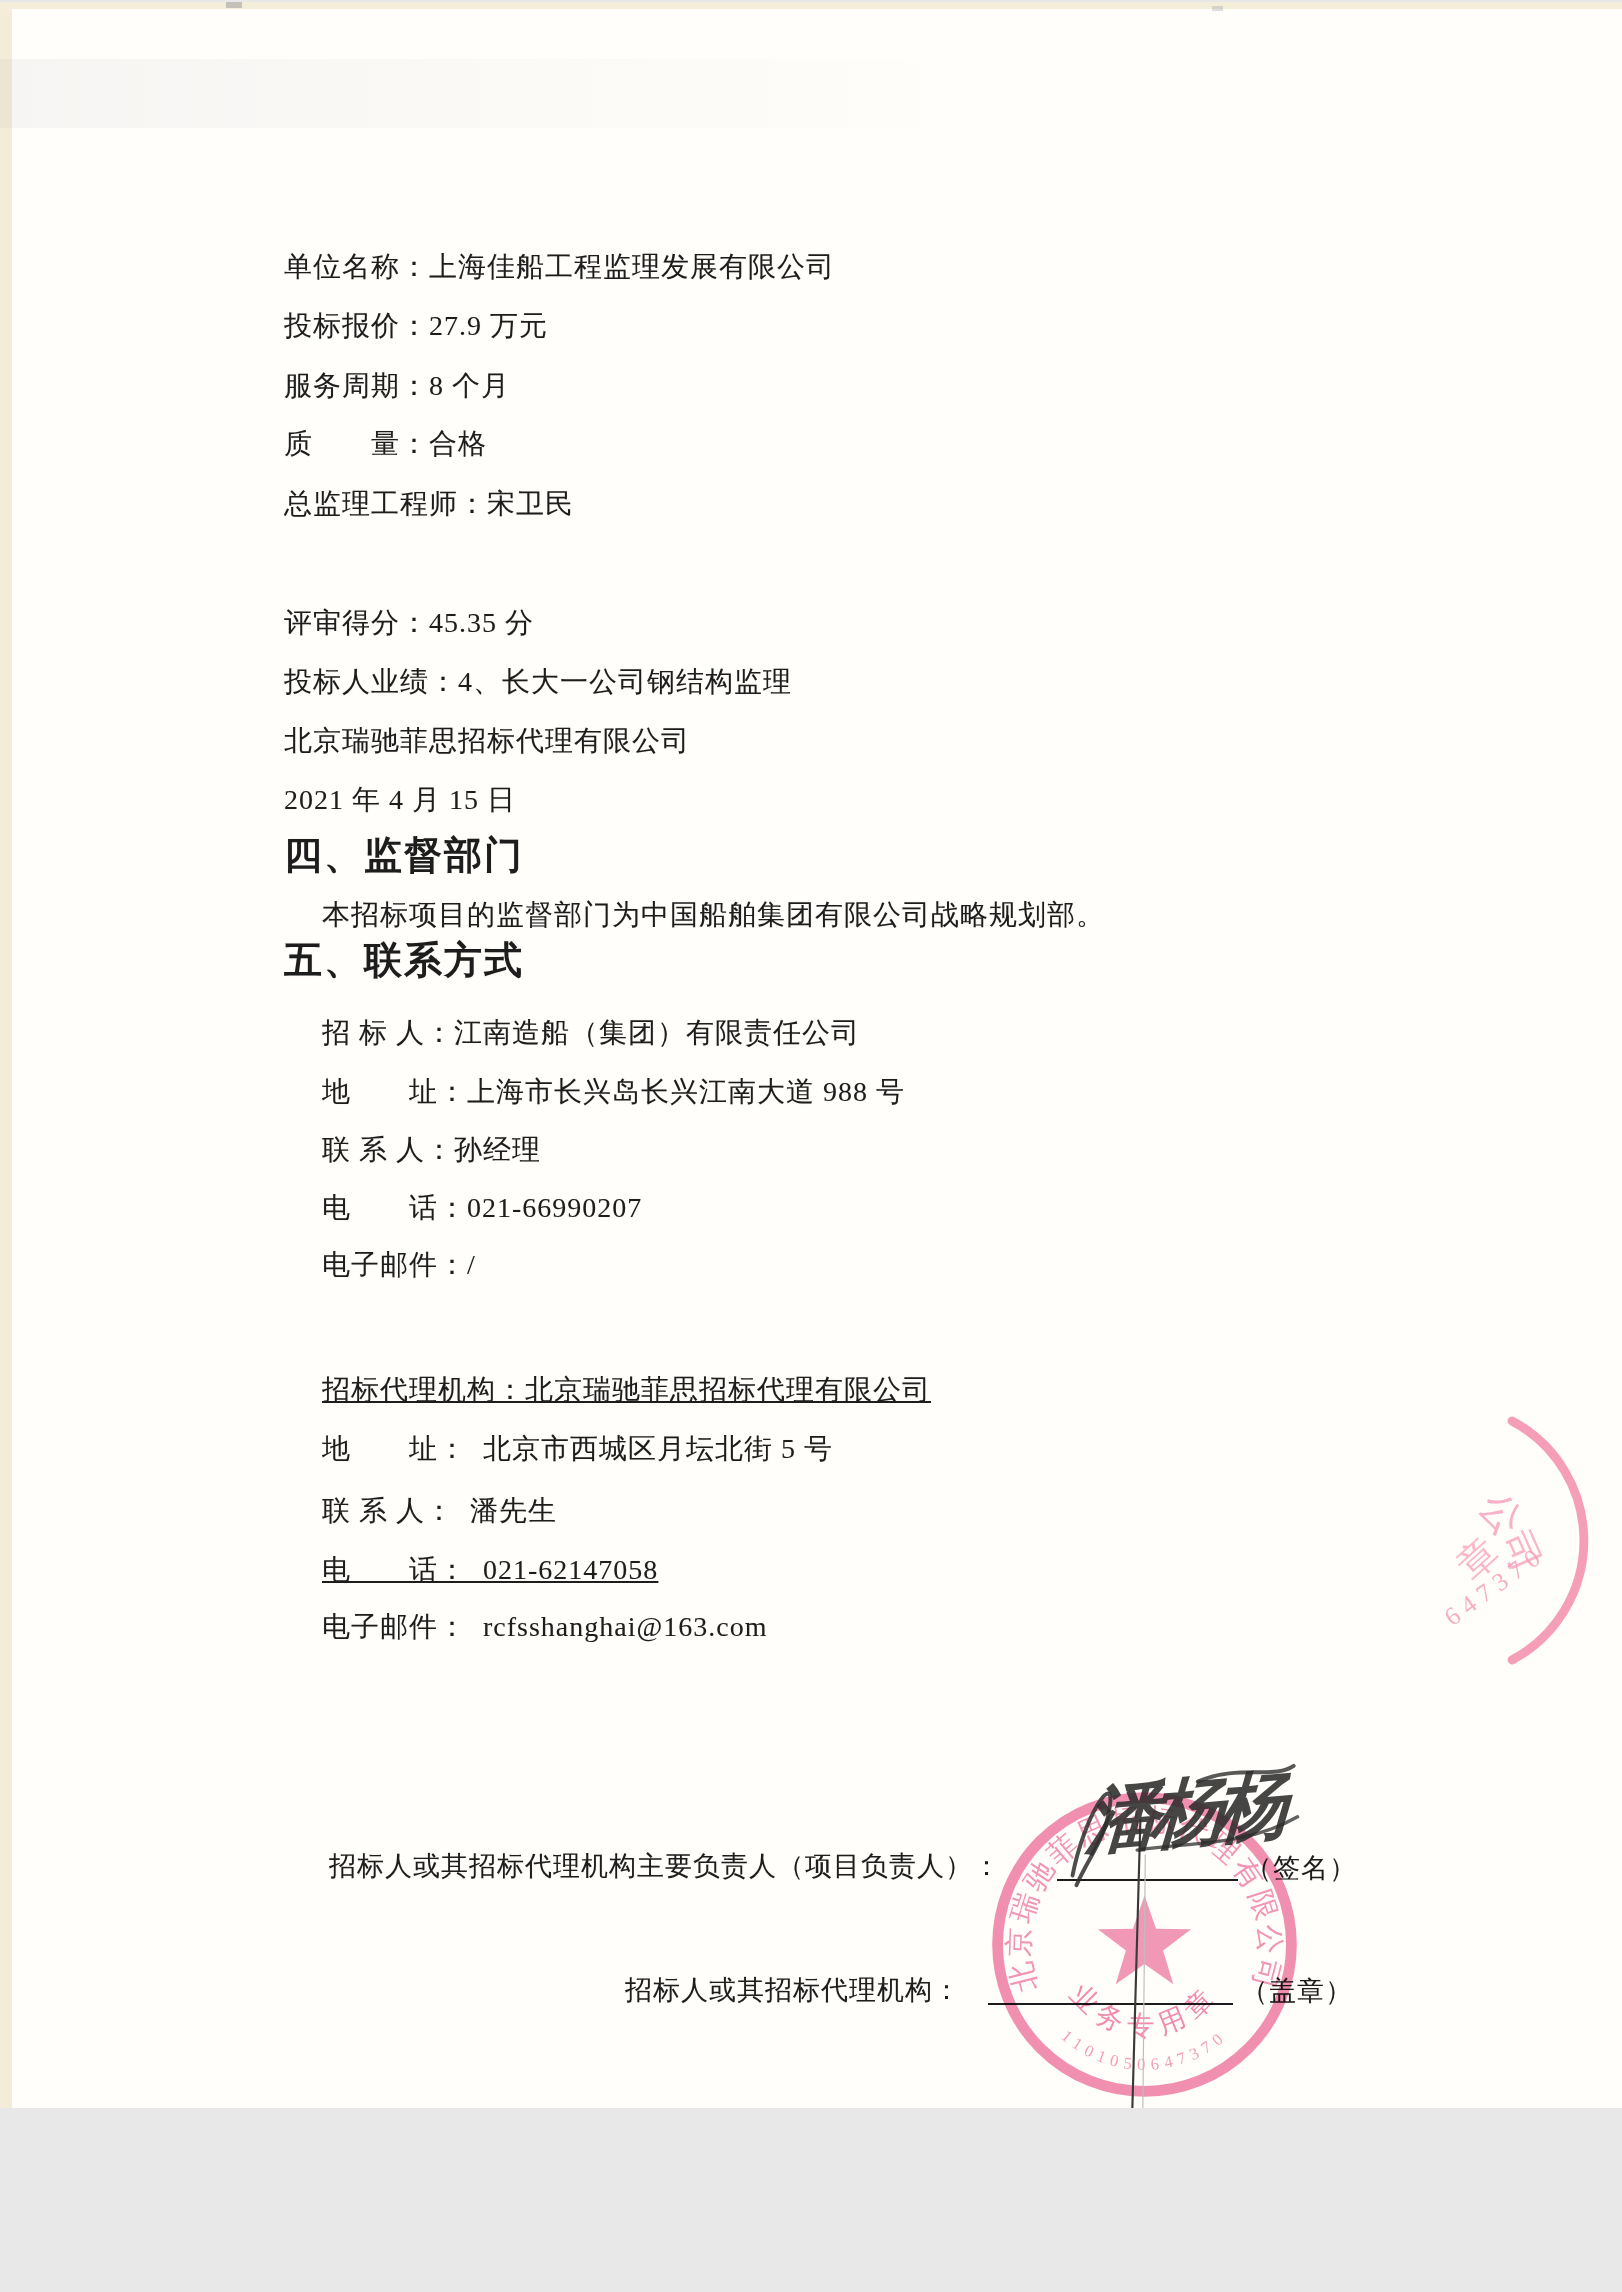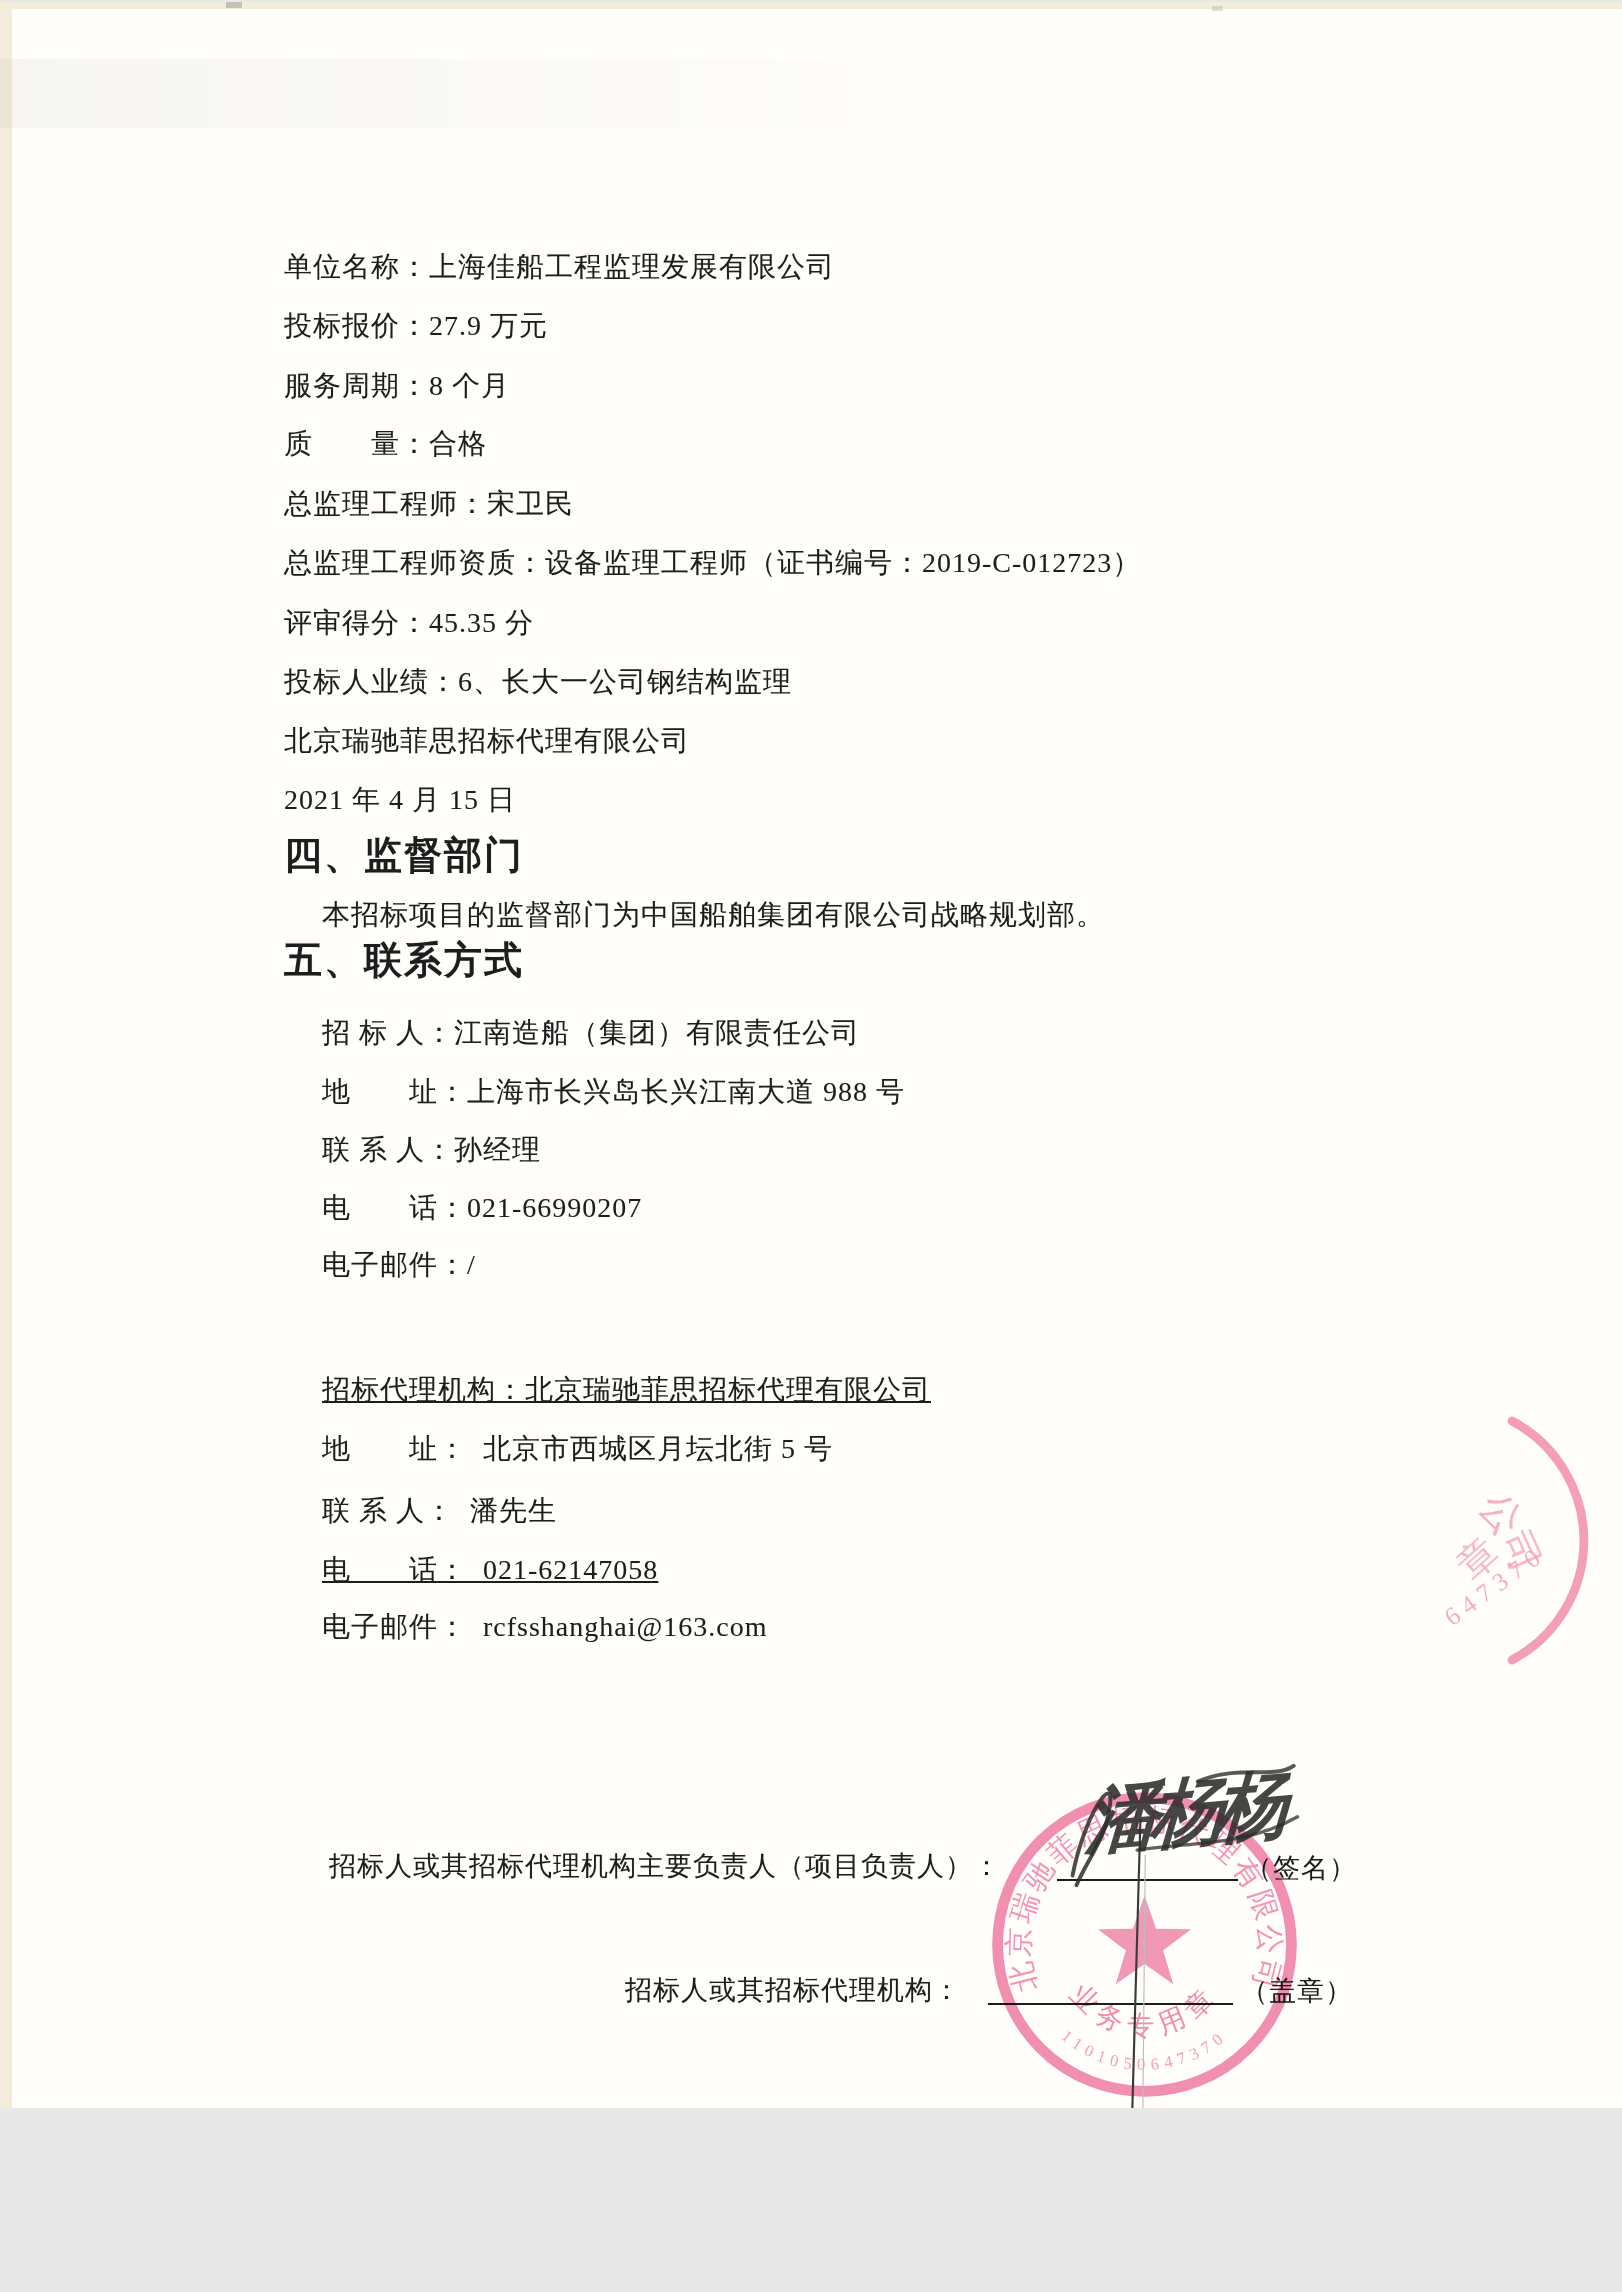--- a/index.html
+++ b/index.html
@@ -42,23 +42,22 @@
   <div class="edge-top"></div>
   <div class="noise-band"></div>
   <div class="smudge" style="left:226px;top:0;width:15.7px;height:5.9px;"></div>
   <div class="smudge" style="left:1212px;top:3.9px;width:10.8px;height:4.9px;opacity:.6;"></div>
 
   <div class="tl" style="left:284px;top:247px;"><span class="lbl">单位名称：</span><span class="val">上海佳船工程监理发展有限公司</span></div>
   <div class="tl" style="left:284px;top:306px;"><span class="lbl">投标报价：</span><span class="val">27.9 万元</span></div>
   <div class="tl" style="left:284px;top:366px;"><span class="lbl">服务周期：</span><span class="val">8 个月</span></div>
   <div class="tl" style="left:284px;top:424px;"><span class="lbl">质　　量：</span><span class="val">合格</span></div>
   <div class="tl" style="left:284px;top:484px;"><span class="lbl">总监理工程师：</span><span class="val">宋卫民</span></div>
-  <div class="tl" style="left:284px;top:543px;"><span class="lbl">总监理工程师资质：</span><span class="val">设备监理工程师（证书编号：2019-C-012723）</span></div>
   <div class="tl" style="left:284px;top:603px;"><span class="lbl">评审得分：</span><span class="val">45.35 分</span></div>
-  <div class="tl" style="left:284px;top:662px;"><span class="lbl">投标人业绩：</span><span class="val">6、长大一公司钢结构监理</span></div>
+  <div class="tl" style="left:284px;top:662px;"><span class="lbl">投标人业绩：</span><span class="val">4、长大一公司钢结构监理</span></div>
   <div class="tl" style="left:284px;top:721px;"><span class="val">北京瑞驰菲思招标代理有限公司</span></div>
   <div class="tl" style="left:284px;top:780px;"><span class="val">2021 年 4 月 15 日</span></div>
 
   <div class="tl heading" style="left:284px;top:836px;">四、监督部门</div>
   <div class="tl" style="left:322px;top:895px;">本招标项目的监督部门为中国船舶集团有限公司战略规划部。</div>
 
   <div class="tl heading" style="left:284px;top:941px;">五、联系方式</div>
 
   <div class="tl" style="left:322px;top:1013px;"><span class="lbl">招 标 人：</span><span class="val">江南造船（集团）有限责任公司</span></div>
   <div class="tl" style="left:322px;top:1072px;"><span class="lbl">地　　址：</span><span class="val">上海市长兴岛长兴江南大道 988 号</span></div>

